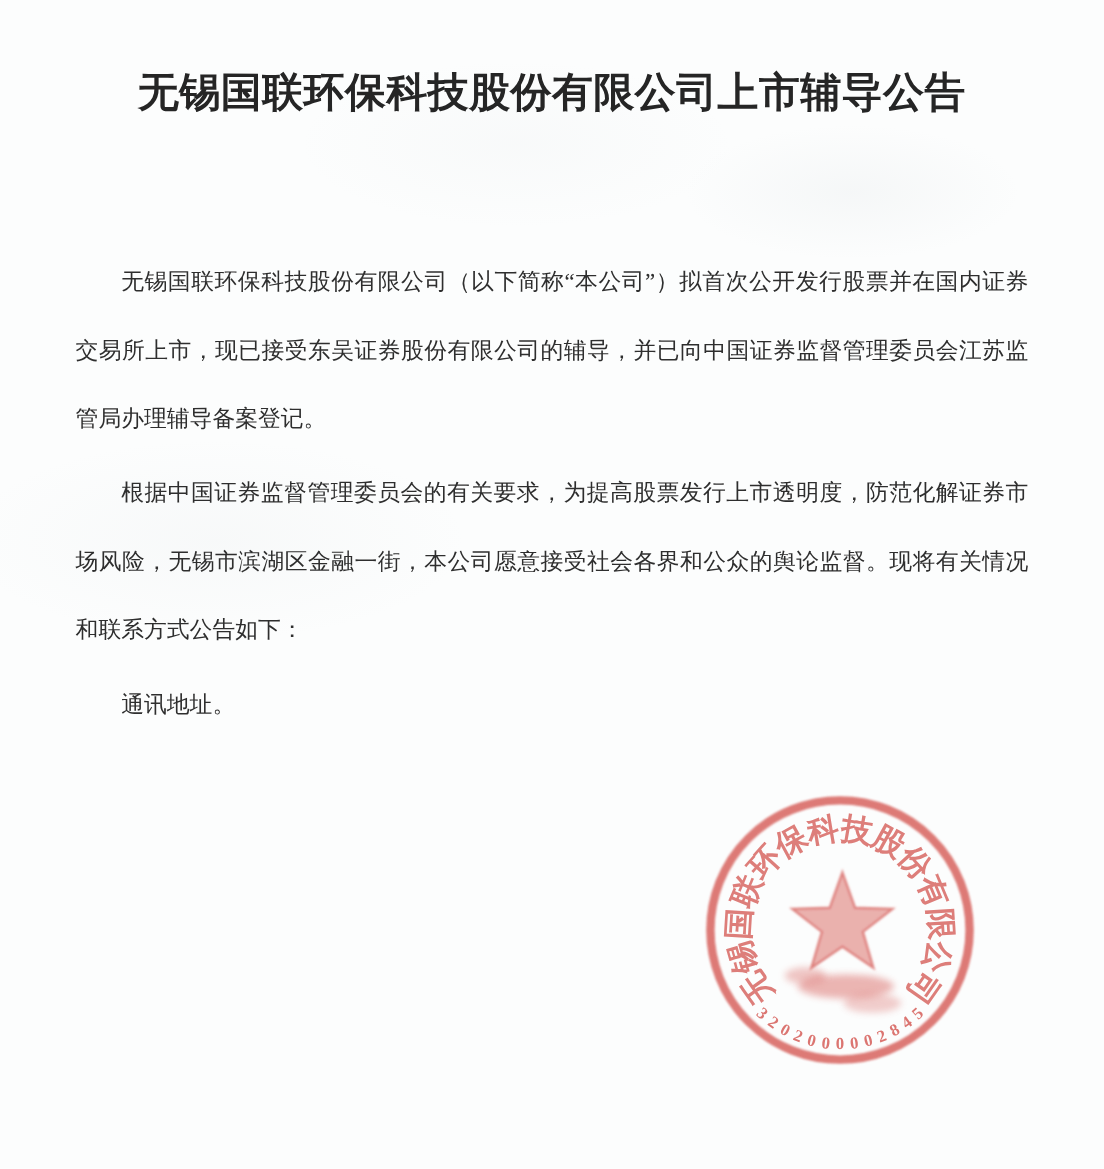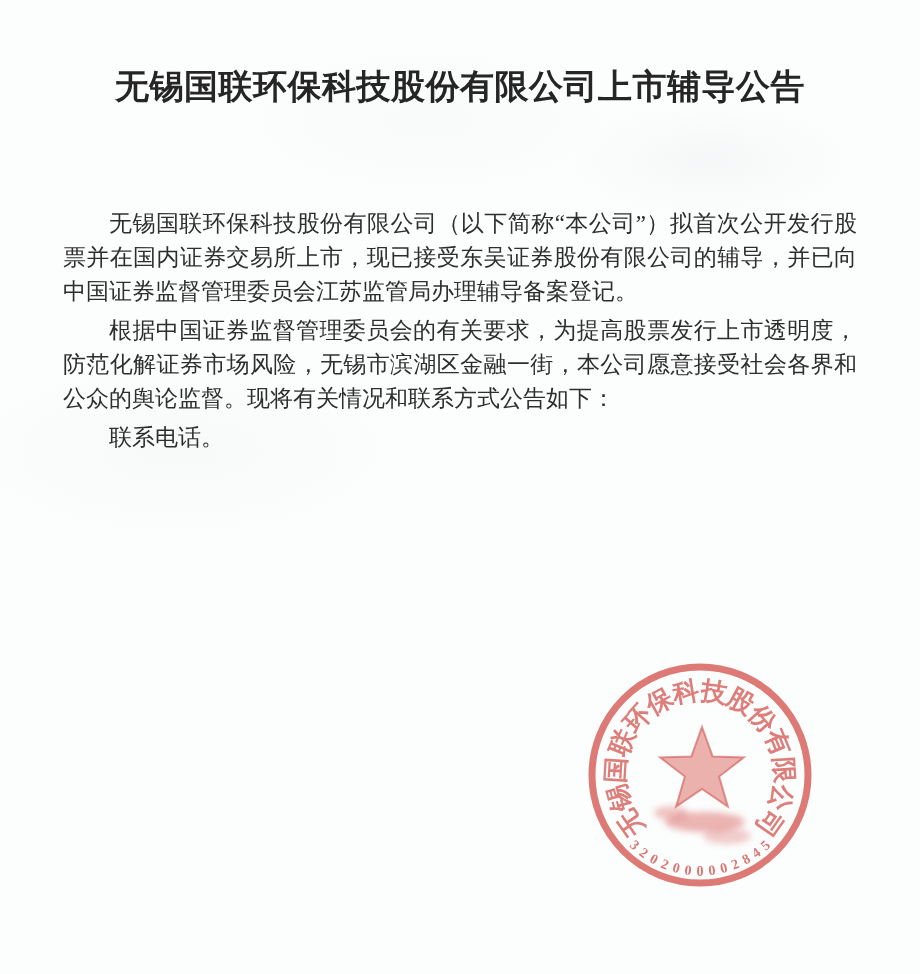--- a/index.html
+++ b/index.html
@@ -15,40 +15,40 @@
     background-image:
       radial-gradient(ellipse 200px 80px at 710px 160px, rgba(185,195,200,0.10), transparent 70%),
       radial-gradient(ellipse 300px 120px at 180px 450px, rgba(185,195,200,0.07), transparent 70%),
       radial-gradient(ellipse 260px 100px at 430px 120px, rgba(185,195,200,0.06), transparent 70%);
     font-family: "Liberation Serif", "DejaVu Serif", serif;
     color: #2b2b2b;
     overflow: hidden;
   }
   .doc-title {
     position: absolute;
-    top: 64px;
+    top: 54px;
     left: 0;
     width: 100%;
     margin: 0;
     text-align: center;
     font-size: 34px;
     font-weight: bold;
     letter-spacing: 0.5px;
     color: #252525;
   }
   .content {
     position: absolute;
     top: 207px;
     left: 63px;
     width: 794px;
   }
   .content p {
     margin: 0 0 5px 0;
-    font-size: 23px;
-    line-height: 34px;
+    font-size: 19px;
+    line-height: 57px;
     text-indent: 2em;
     text-align: justify;
     color: #2e2e2e;
   }
   .signature-line {
     position: absolute;
     top: 759px;
     right: 87px;
     font-size: 23px;
     letter-spacing: 0.5px;
@@ -80,21 +80,21 @@
 </head>
 <body>
 
 <div class="page">
 
   <h1 class="doc-title">无锡国联环保科技股份有限公司上市辅导公告</h1>
 
   <div class="content">
     <p>无锡国联环保科技股份有限公司（以下简称“本公司”）拟首次公开发行股票并在国内证券交易所上市，现已接受东吴证券股份有限公司的辅导，并已向中国证券监督管理委员会江苏监管局办理辅导备案登记。</p>
     <p>根据中国证券监督管理委员会的有关要求，为提高股票发行上市透明度，防范化解证券市场风险，无锡市滨湖区金融一街，本公司愿意接受社会各界和公众的舆论监督。现将有关情况和联系方式公告如下：</p>
-    <p>联系电话。</p>
+    <p>通讯地址。</p>
   </div>
 
 
 
   <svg id="seal-svg" class="seal" viewBox="0 0 250 250" xmlns="http://www.w3.org/2000/svg">
     <defs>
       <filter id="smudge-blur" x="-60%" y="-60%" width="220%" height="220%">
         <feGaussianBlur stdDeviation="3"></feGaussianBlur>
       </filter>
       <filter id="soft-blur" x="-40%" y="-40%" width="180%" height="180%">

